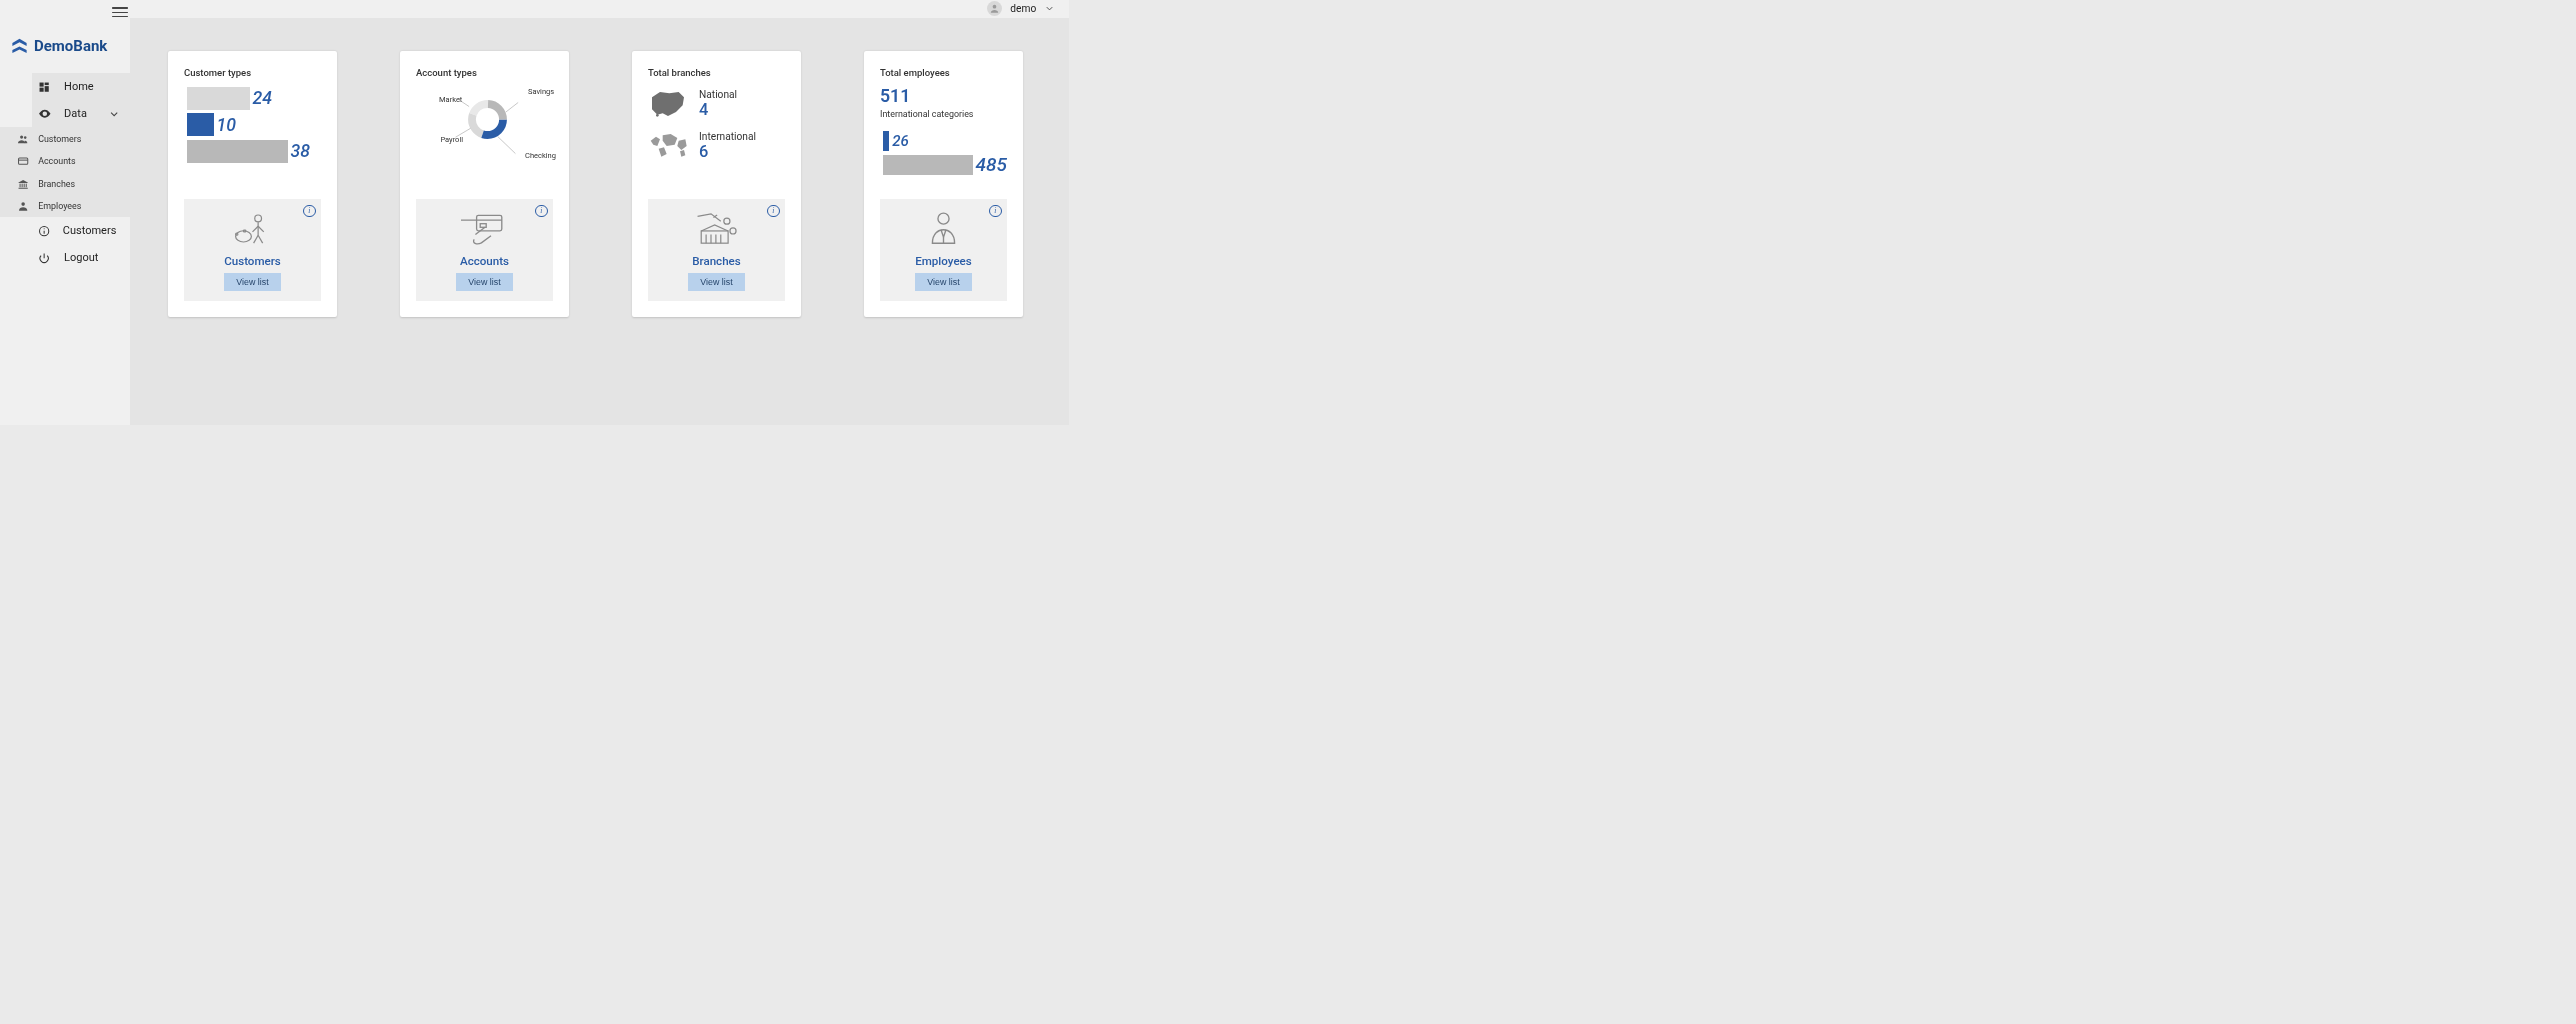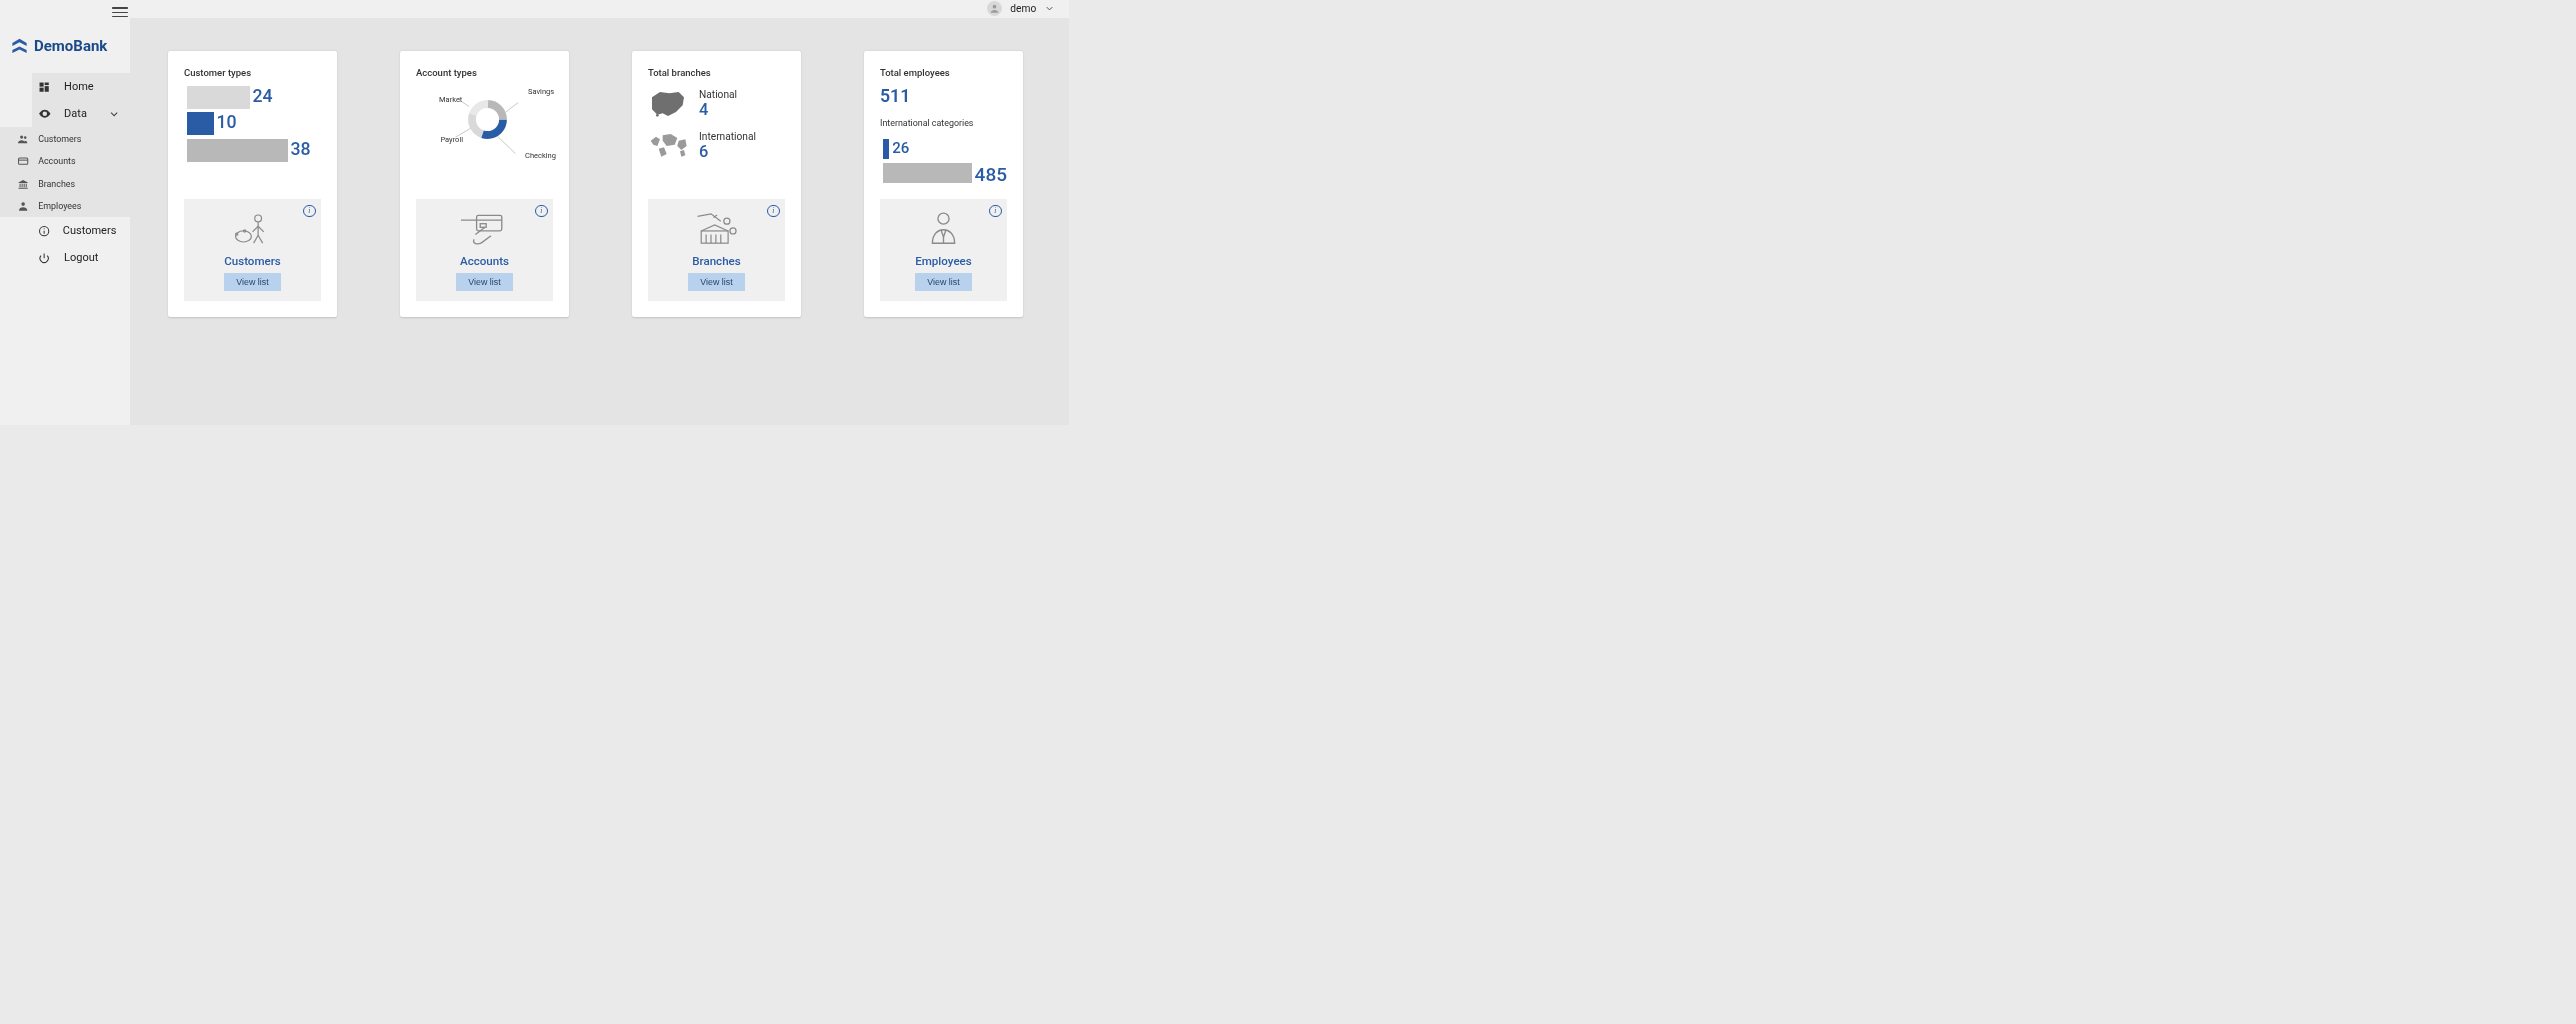--- a/index.html
+++ b/index.html
@@ -88,38 +88,38 @@
   background:#fff;
   border-radius: 2px;
   box-shadow: 0 0.7px 2px rgba(0,0,0,.15);
   display:flex; flex-direction:column;
   padding: 16px;
   height: 266px;
 }
 .card-title { font-size: 9.5px; font-weight: 500; color:#333; margin-bottom: 8.2px; }
 
 .bars { display:flex;flex-direction:column;gap:2px; padding-left: 2.7px;}
-.bar-row { display:flex; gap:2.7px; height:24.5px;}
+.bar-row { display:flex; align-items:center; gap:2.7px; height:24.5px;font-style:italic;}
 .bar { height: 23px; }
 .bar.grey { background:#d9d9d9; }
 .bar.darkgrey { background:#b8b8b8; }
 .bar.blue { background:#2a5ca6; }
 .bar-val { font-size: 17.7px; font-weight: 500; color:#2a5ca6; }
 .donut-labels { position:relative; width:143px; height:82px;}
 .donut { position:absolute; left:51px; top:13.6px; }
 .dlabel { position:absolute; font-size:7.5px; color:#333;margin-left:8px; }
 
 .branch-rows { display:flex; flex-direction:column; gap: 12.3px; margin-top:2.7px;}
 .branch-row { display:flex; align-items:center; gap: 11px;}
 .map-icon { width: 40px; height: 30px; display:flex;align-items:center;justify-content:center; }
 .branch-col { display:flex;flex-direction:column; }
 .branch-lbl { font-size: 10.2px; color:#333; }
 .branch-num { font-size: 16.4px; font-weight:500; color:#2a5ca6; }
 
-.emp-total { font-size: 17.7px; font-weight:600; color:#2a5ca6; margin-bottom: 12px;}
+.emp-total { font-size: 17.7px; font-weight:600; color:#2a5ca6; margin-bottom: 3px;}
 .emp-sub { font-size: 8.9px; color:#333; margin-bottom: 11px;}
 
 .footer-box {
   margin-top: auto;
   background:#f0f0f0;
   padding: 8.2px 6.8px 9.5px 6.8px;
   position:relative;
   text-align:center;
 }
 .footer-box .info-ic {

